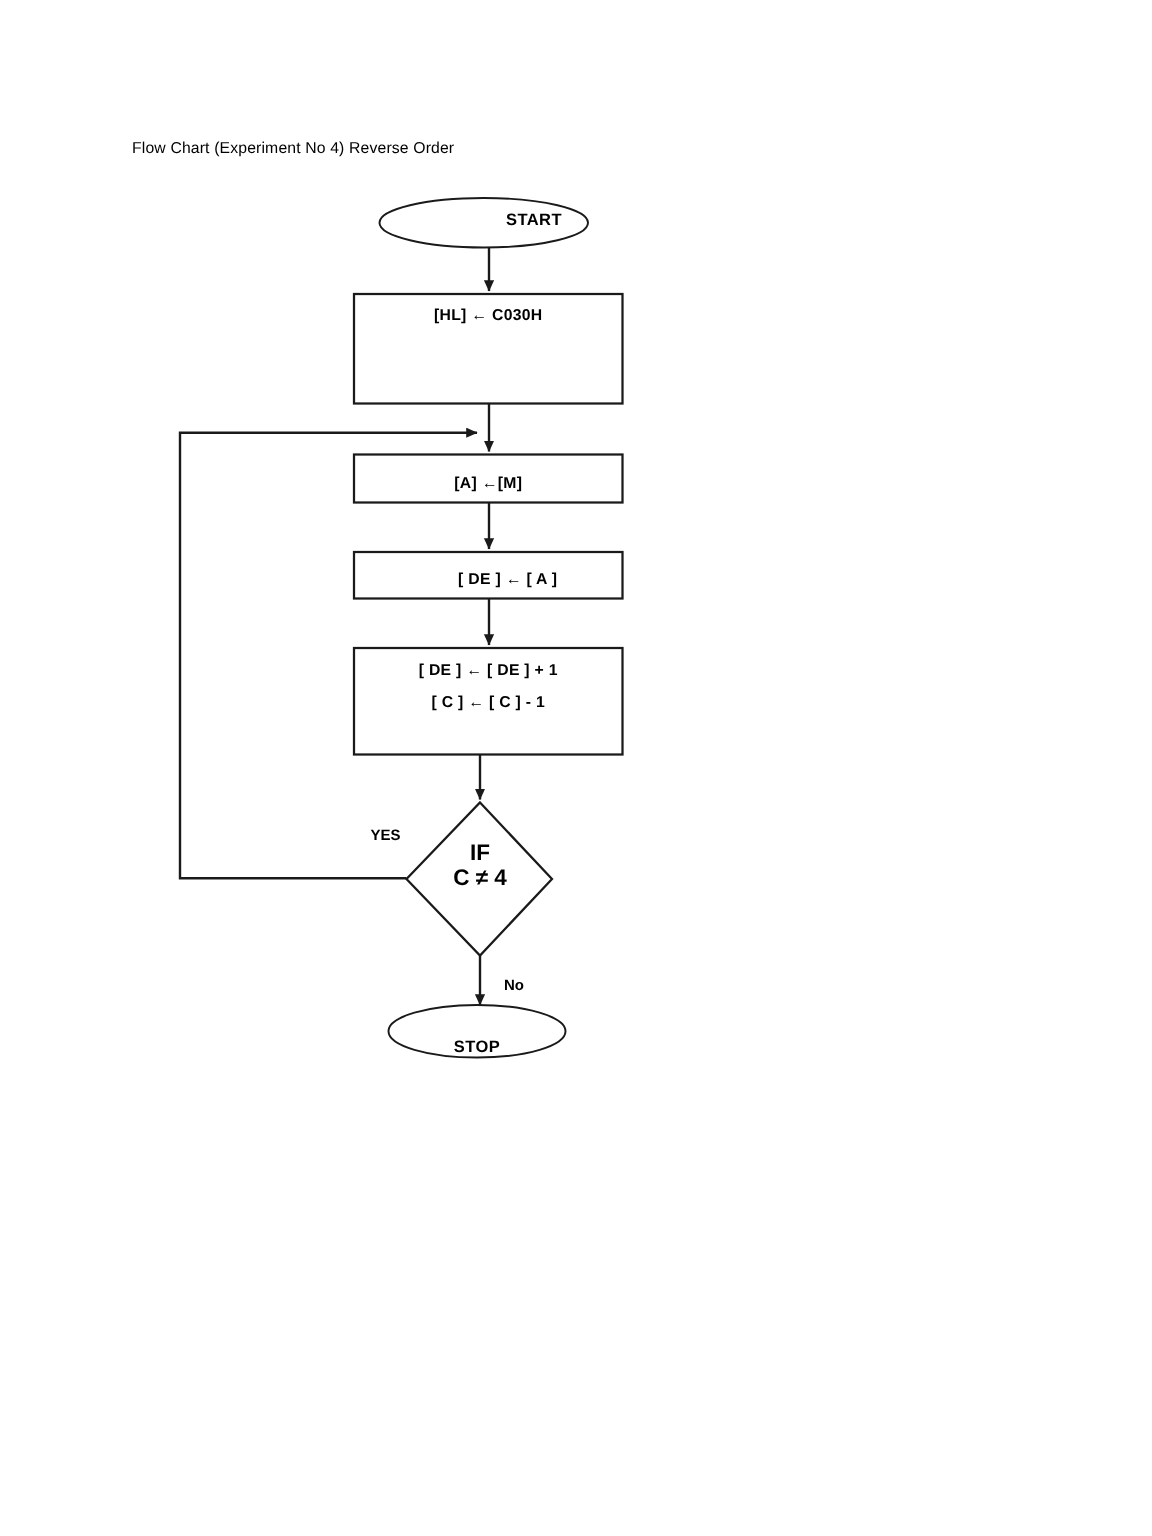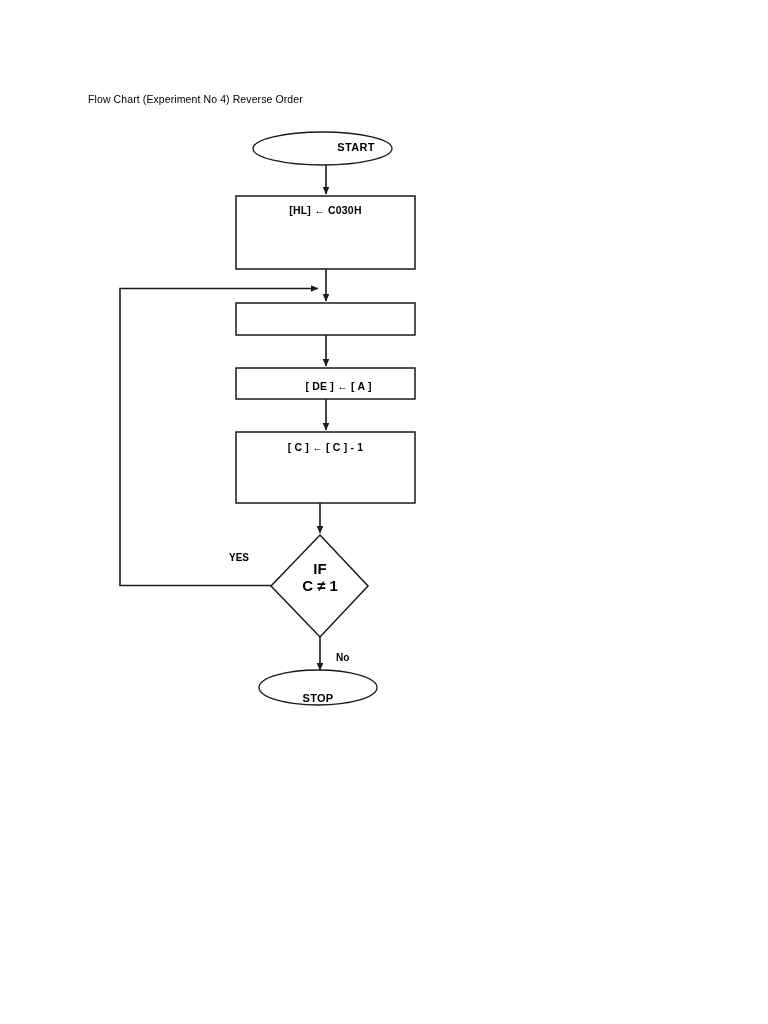--- a/index.html
+++ b/index.html
@@ -112,33 +112,37 @@
 
     <ellipse cx="318" cy="687.5" rx="59" ry="17.5" fill="#ffffff" stroke="#1a1a1a" stroke-width="1.3"></ellipse>
   </svg>
 
   <div class="node-text term-label" style="left:253px; top:141px; width:110px;margin-left:48px;">START</div>
 
   <div class="node-text" style="left:236px; top:200px; width:179px;">
     <span class="proc-line">[HL] ← C030H</span>
   </div>
 
+  <div class="node-text" style="left:236px; top:312px; width:179px;">
+    <span class="proc-line">[A] ←[M]</span>
+  </div>
 
   <div class="node-text" style="left:236px; top:376px; width:205px;">
     <span class="proc-line">[ DE ] ← [ A ]</span>
   </div>
 
   <div class="node-text" style="left:236px; top:437px; width:179px;">
+    <span class="proc-line">[ DE ] ← [ DE ] + 1</span>
     <span class="proc-line">[ C ] ← [ C ] - 1</span>
   </div>
 
   <div class="diamond-text" style="left:271px; top:560px; width:98px;">
     <span style="display:block;">IF</span>
-    <span style="display:block;">C ≠ 1</span>
+    <span style="display:block;">C ≠ 4</span>
   </div>
 
-  <div class="edge-label" style="left:229px; top:552px;">YES</div>
+  <div class="edge-label" style="left:247px; top:552px;">YES</div>
 
   <div class="edge-label" style="left:336px; top:652px;">No</div>
 
   <div class="node-text term-label" style="left:259px; top:692px; width:118px;">STOP</div>
 
 </div>
 
 </body></html>

